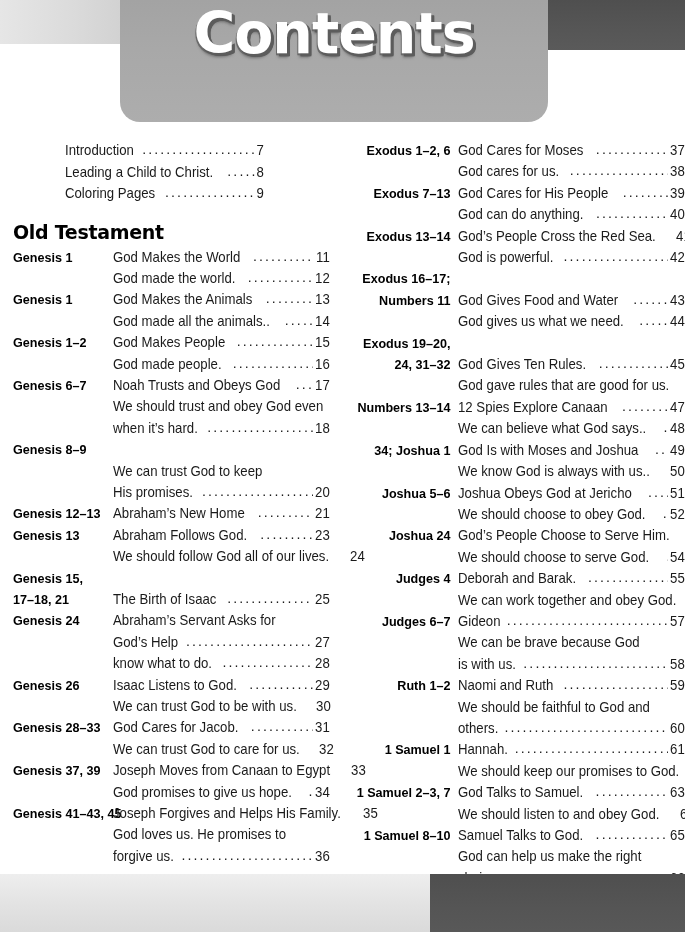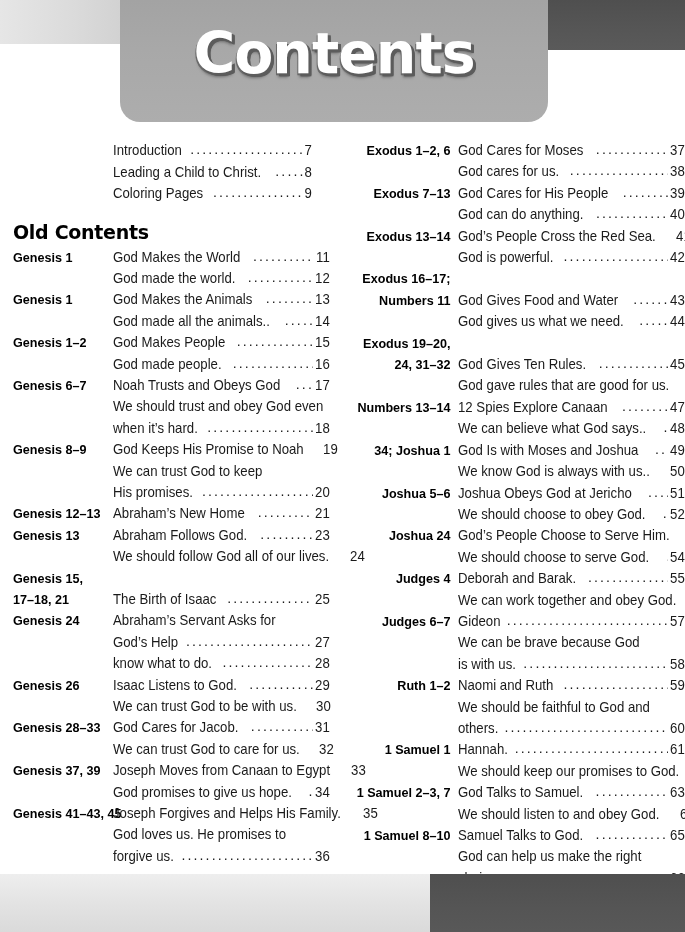--- a/index.html
+++ b/index.html
@@ -35,21 +35,21 @@
     position: absolute;
     left: 120px; top: 0;
     width: 428px; height: 122px;
     background: linear-gradient(to bottom, #a3a3a3 0%, #a8a8a8 40%, #adadad 100%);
     border-bottom-left-radius: 20px;
     border-bottom-right-radius: 20px;
   }
   .header-title {
     position: absolute;
     left: 0; right: 0;
-    top: 20px;
+    top: 0;
     text-align: center;
     font-family: "DejaVu Sans", sans-serif;
     font-weight: bold;
     font-size: 57px;
     letter-spacing: -1px;
     color: #ffffff;
     text-shadow:
        3px 3px 0 #5c5c5c,
        3px 2px 0 #5c5c5c,
        2px 3px 0 #5c5c5c,
@@ -70,21 +70,21 @@
   .col {
     position: relative;
   }
   .col-1 { width: 330px; padding-left: 13px; box-sizing: border-box; }
   .col-2 { width: 355px; padding-left: 10px; box-sizing: border-box; }
 
   
   .front-row {
     display: flex;
     align-items: center;
-    margin-left: 100px;
+    margin-left: 52px;
     width: 199px;
     line-height: 21.5px;
   }
   .front-row .t-title {
     font-family: "Liberation Sans", sans-serif;
     font-size: 14.2px;
     color: #1a1a1a;
     white-space: nowrap;
     transform: scaleX(0.93);
     transform-origin: left center;
@@ -214,21 +214,21 @@
             </span>
           </div>
           <div class="front-row">
             <span class="e-body" style="display: flex; flex: 1 1 auto; min-width: 0px;">
               <span class="t-title e-title">Coloring Pages</span>
               <span class="e-dots">................................................................................................................................................................</span>
               <span class="e-page">9</span>
             </span>
           </div>
         </div>
-      <div class="section-heading">Old Contents</div>
+      <div class="section-heading">Old Testament</div>
       <div id="col1-list">
           <div class="entry">
             <span class="e-ref">Genesis 1</span>
             <span class="e-body">
               <span class="e-title">God Makes the World</span>
               <span class="e-dots">................................................................................................................................................................</span>
               <span class="e-page" style="display: inline; margin-left: 0px;">11</span>
             </span>
           </div>
           <div class="entry">
@@ -288,25 +288,20 @@
           <div class="entry">
             <span class="e-ref blank">&nbsp;</span>
             <span class="e-body">
               <span class="e-title">when it’s hard.</span>
               <span class="e-dots">................................................................................................................................................................</span>
               <span class="e-page" style="display: inline; margin-left: 0px;">18</span>
             </span>
           </div>
           <div class="entry">
             <span class="e-ref">Genesis 8–9</span>
-            <span class="e-body">
-              <span class="e-title">God Keeps His Promise to Noah</span>
-              <span class="e-dots">................................................................................................................................................................</span>
-              <span class="e-page" style="display: inline; margin-left: 0px;">19</span>
-            </span>
           </div>
           <div class="entry">
             <span class="e-ref blank">&nbsp;</span>
             <span class="e-body nodots">
               <span class="e-title">We can trust God to keep</span>
             </span>
           </div>
           <div class="entry">
             <span class="e-ref blank">&nbsp;</span>
             <span class="e-body">

